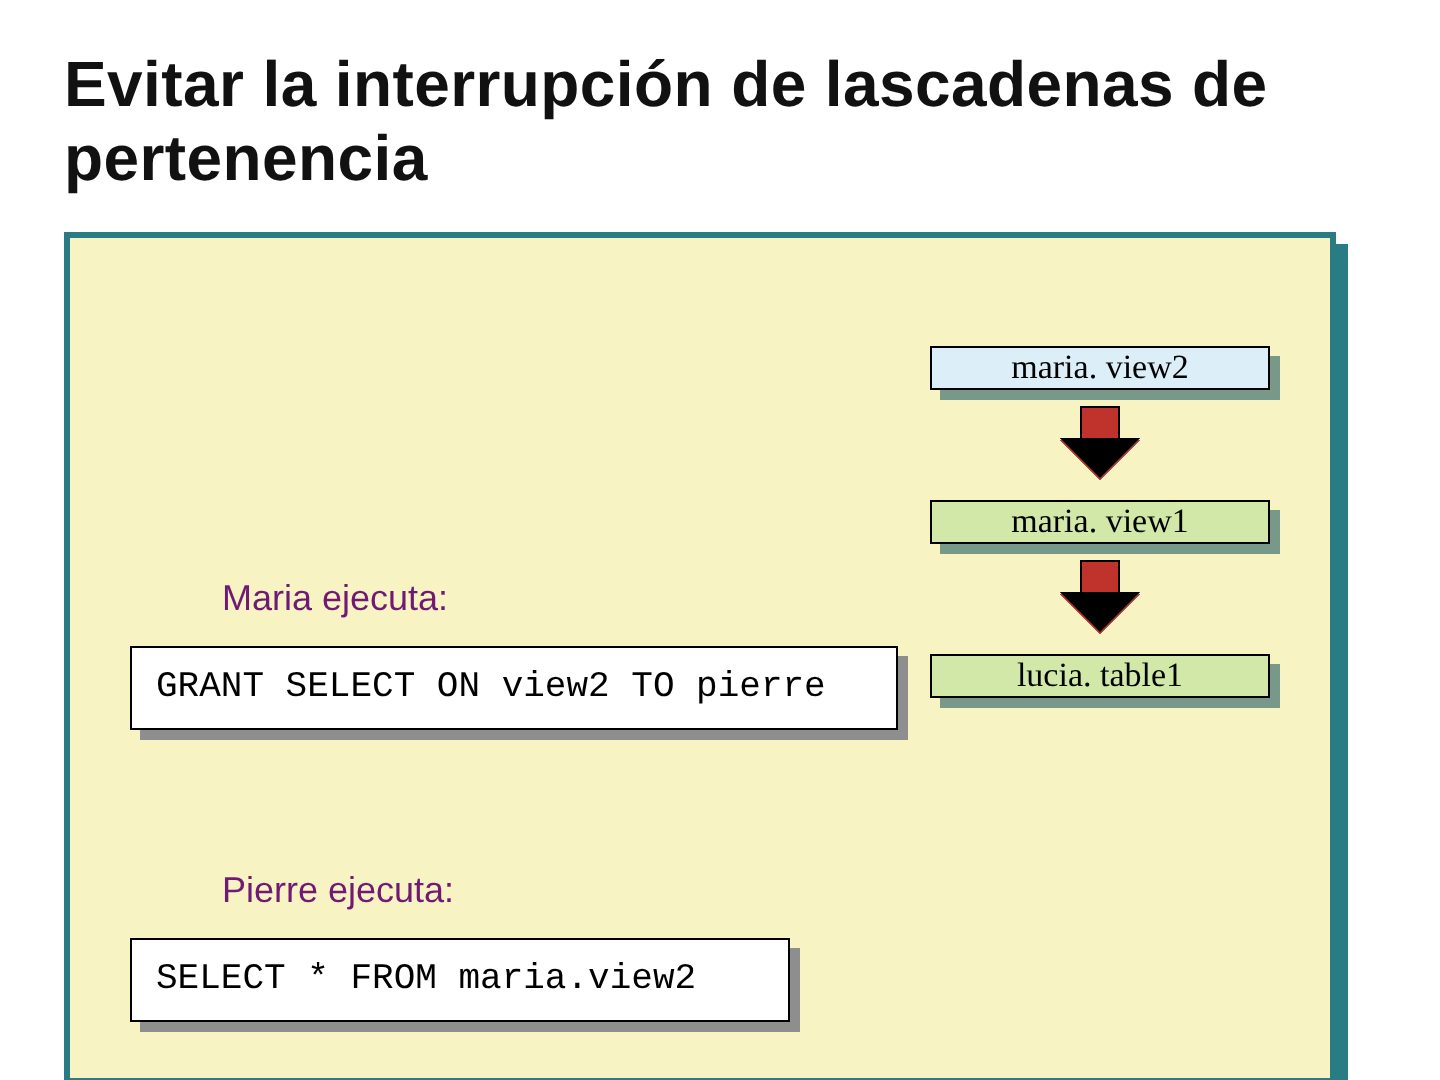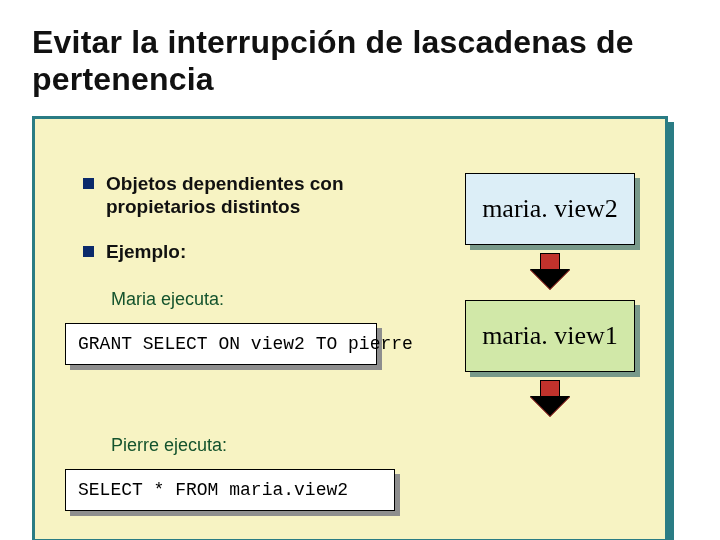--- a/index.html
+++ b/index.html
@@ -71,21 +71,21 @@
   }
   .bullet-text {
     font-size: 19px;
     font-weight: bold;
     color: #111;
     line-height: 1.2;
   }
   .sub-label {
     position: absolute;
     font-size: 18px;
-    color: #14532d;
+    color: #701a75;
   }
   .maria-label { left: 76px; top: 170px; }
   .pierre-label { left: 76px; top: 316px; }
   .code-wrap {
     position: absolute;
   }
   .code-shadow {
     position: absolute;
     background: #8e8e8e;
     top: 5px; left: 5px; right: -5px; bottom: -5px;
@@ -93,21 +93,21 @@
   .code-box {
     position: relative;
     background: #fff;
     border: 1px solid #000;
     padding: 10px 12px;
     font-family: "Courier New", monospace;
     font-size: 18px;
     white-space: pre;
     color: #000;
   }
-  .code1 { left: 30px; top: 204px; width: 312px; }
+  .code1 { left: 30px; top: 204px; width: 384px; }
   .code2 { left: 30px; top: 334px; width: 330px; margin-top: 16px; }
 
   .diagram {
     position: absolute;
     right: 30px;
     top: 54px;
     width: 170px;
   }
   .obj-wrap {
     position: relative;
@@ -115,22 +115,22 @@
   }
   .obj-shadow {
     position: absolute;
     top: 5px; left: 5px; right: -5px; bottom: -5px;
     background: #78998a;
   }
   .obj-box {
     position: relative;
     border: 1px solid #000;
     text-align: center;
-    padding: 20px 6px;
-    font-size: 26px;
+    padding: 0 6px;
+    font-size: 17px;
     font-family: "Times New Roman", Georgia, serif;
     color: #000;
   }
   .obj-top { background: #dceef7; }
   .obj-mid { background: #d1e8a8; }
   .obj-bot { background: #d1e8a8; }
 
   .arrow-wrap {
     display: flex;
     justify-content: center;
@@ -166,30 +166,20 @@
 <body>
 
 <div class="slide">
   <div class="title">Evitar la interrupción de lascadenas de pertenencia</div>
 
   <div class="panel-wrap">
     <div class="panel-shadow"></div>
     <div class="panel">
       <div class="content">
 
-        <div class="bullets">
-          <div class="bullet-row">
-            <div class="bullet-sq"></div>
-            <div class="bullet-text">Objetos dependientes con propietarios distintos</div>
-          </div>
-          <div class="bullet-row">
-            <div class="bullet-sq"></div>
-            <div class="bullet-text">Ejemplo:</div>
-          </div>
-        </div>
 
         <div class="sub-label maria-label">Maria ejecuta:</div>
 
         <div class="code-wrap code1">
           <div class="code-shadow"></div>
           <div class="code-box">GRANT SELECT ON view2 TO pierre</div>
         </div>
 
         <div class="sub-label pierre-label">Pierre ejecuta:</div>
 
@@ -217,19 +207,23 @@
             <div class="obj-box obj-mid">maria. view1</div>
           </div>
 
           <div class="arrow-wrap">
             <div>
               <div class="arrow-stem"></div>
               <div class="arrow-head"></div>
             </div>
           </div>
 
+          <div class="obj-wrap">
+            <div class="obj-shadow"></div>
+            <div class="obj-box obj-bot">lucia. table1</div>
+          </div>
 
         </div>
 
       </div>
     </div>
   </div>
 </div>
 
 </body></html>

